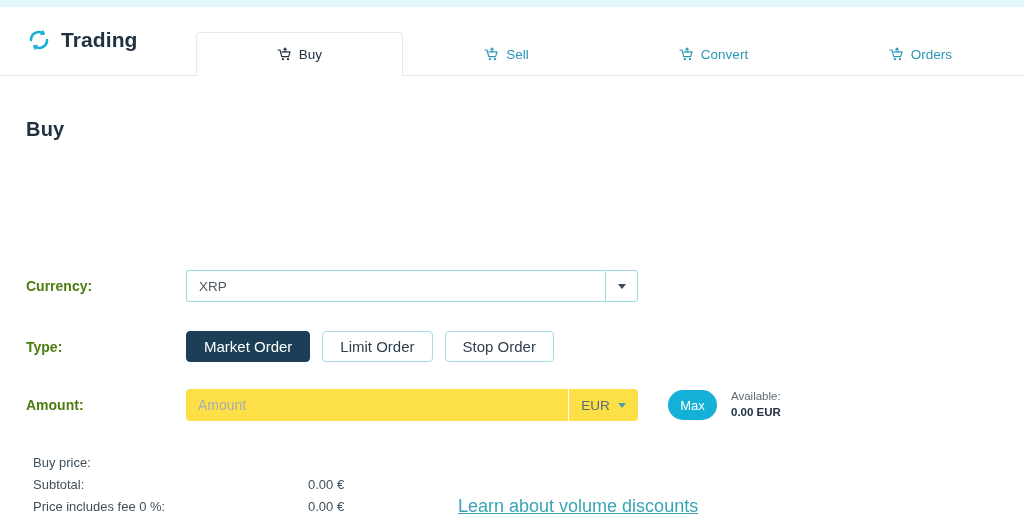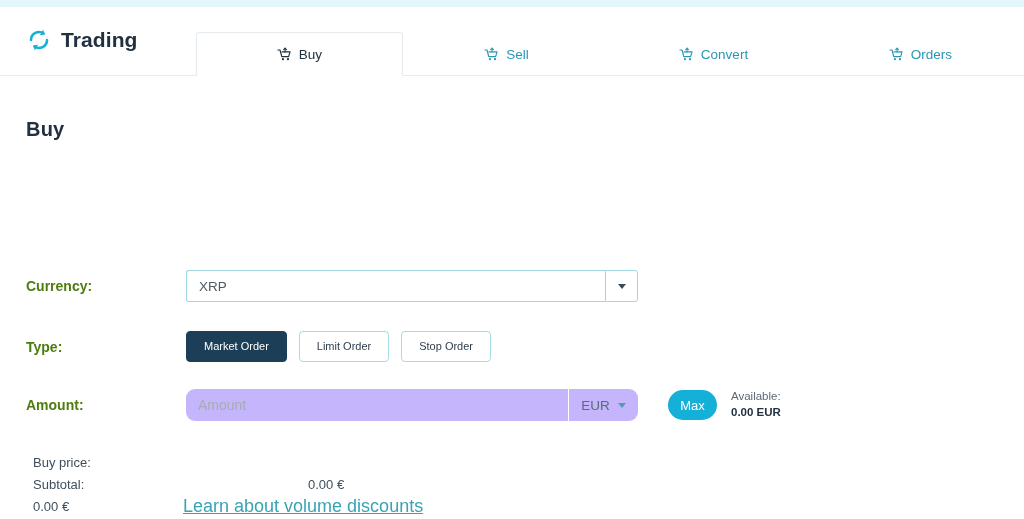--- a/index.html
+++ b/index.html
@@ -144,43 +144,43 @@
     border-right: 4.5px solid transparent;
     border-top: 5px solid #3b4a57;
   }
 
   
   #row-type { top: 213px; }
   #type-buttons { display: flex; gap: 12px; }
   .type-btn {
     height: 31px;
     padding: 0 17px;
-    font-size: 11px;
+    font-size: 15px;
     font-family: "Liberation Sans", sans-serif;
     border-radius: 4px;
     cursor: pointer;
     background: #fff;
     border: 1px solid #a5dce3;
     color: #2f3e4c;
     line-height: 29px;
   }
   .type-btn.selected {
     background: #1c3f57;
     border-color: #1c3f57;
     color: #ffffff;
   }
 
   
   #row-amount { top: 271px; }
   #amount-field {
     display: flex;
     width: 452px;
     height: 32px;
-    background: #c4b5fd;
-    border-radius: 9px;
+    background: #fde047;
+    border-radius: 4px;
     overflow: hidden;
   }
   #amount-input {
     flex: 1;
     border: none;
     background: transparent;
     font-family: "Liberation Sans", sans-serif;
     font-size: 14px;
     color: #4a5a66;
     padding: 0 12px;
@@ -354,18 +354,19 @@
   <div id="breakdown">
     <div class="bd-row">
       <span class="bd-name">Buy price:</span>
       <span class="bd-value"></span>
     </div>
     <div class="bd-row">
       <span class="bd-name">Subtotal:</span>
       <span class="bd-value">0.00 €</span>
     </div>
     <div class="bd-row">
+      <span class="bd-name">Price includes fee 0 %:</span>
       <span class="bd-value">0.00 €</span>
       <a id="volume-link" href="#">Learn about volume discounts</a>
     </div>
   </div>
 
 </div>
 
 </body></html>

